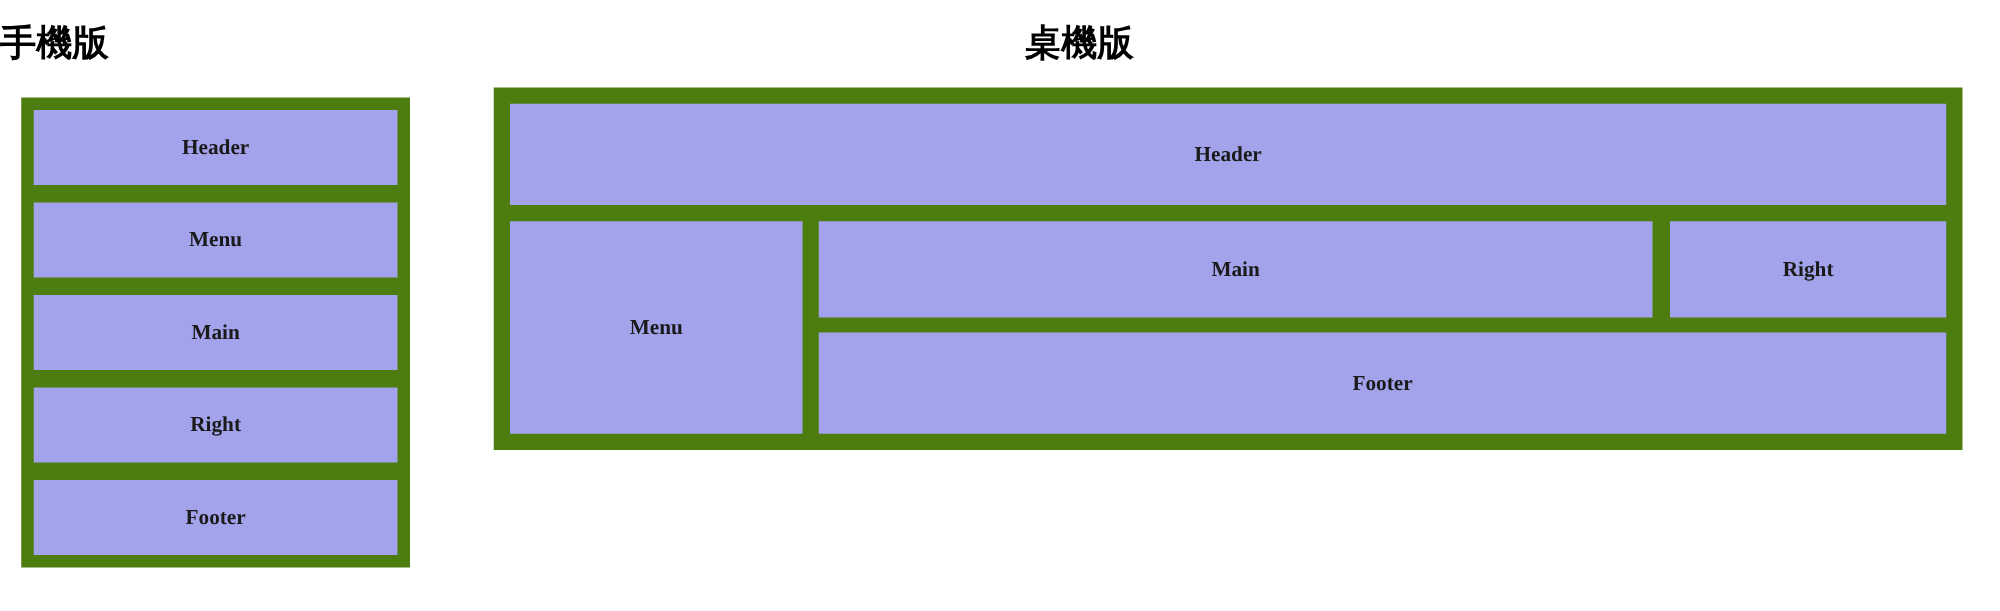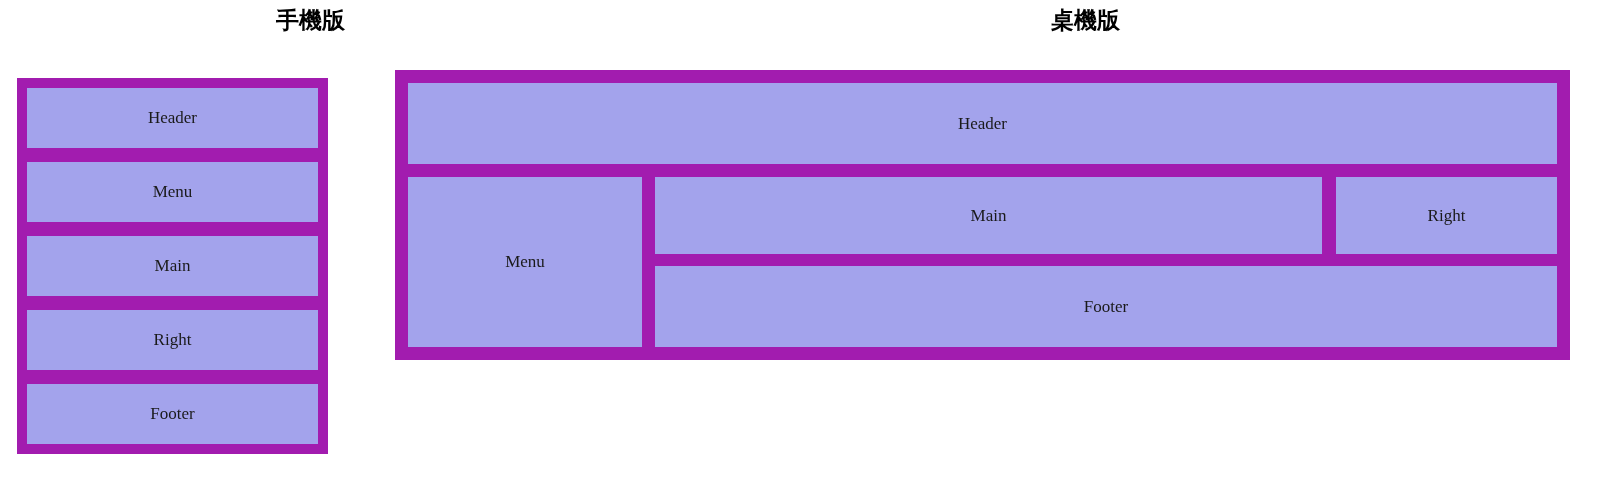--- a/index.html
+++ b/index.html
@@ -11,43 +11,44 @@
     width: 1600px;
     height: 489px;
     position: relative;
     overflow: hidden;
     font-family: "Liberation Serif", serif;
   }
 
   
   .title {
     position: absolute;
-    top: 3px;
+    top: 18px;
     font-family: "Liberation Sans", sans-serif;
     font-weight: bold;
-    font-size: 23px;
+    font-size: 29px;
     line-height: 34px;
     color: #000000;
-    text-align: right;
+    text-align: left;
     white-space: nowrap;
   }
   #title-mobile {
     left: 0px;
     width: 345px;
   }
   #title-desktop {
     left: 820px;
     width: 300px;
   }
 
   
   .pink-frame {
     position: absolute;
-    background: #a21caf;
+    background: #4d7c0f;
     box-sizing: border-box;
+    font-weight: bold;
   }
   .cell {
     background: #a3a3ec;
     box-sizing: border-box;
     display: flex;
     align-items: center;
     justify-content: center;
     color: #1a1a1a;
     font-family: "Liberation Serif", serif;
     font-size: 17px;

